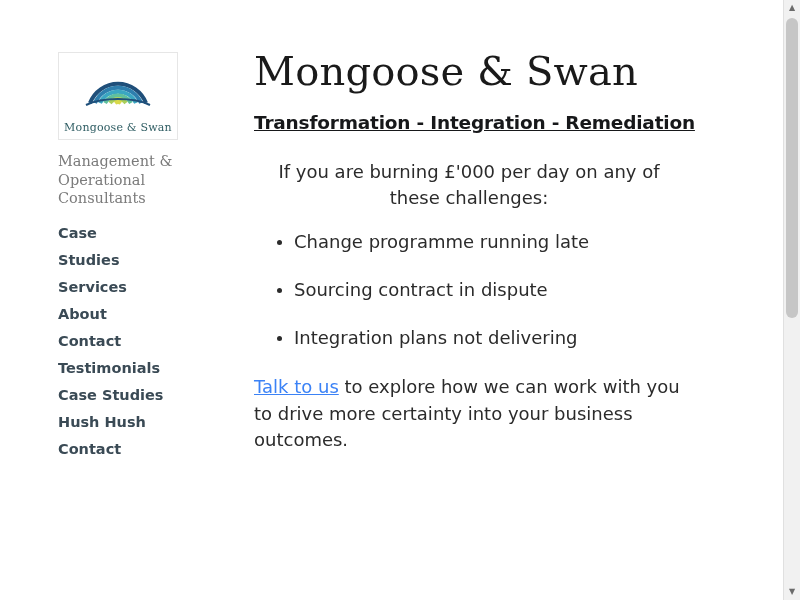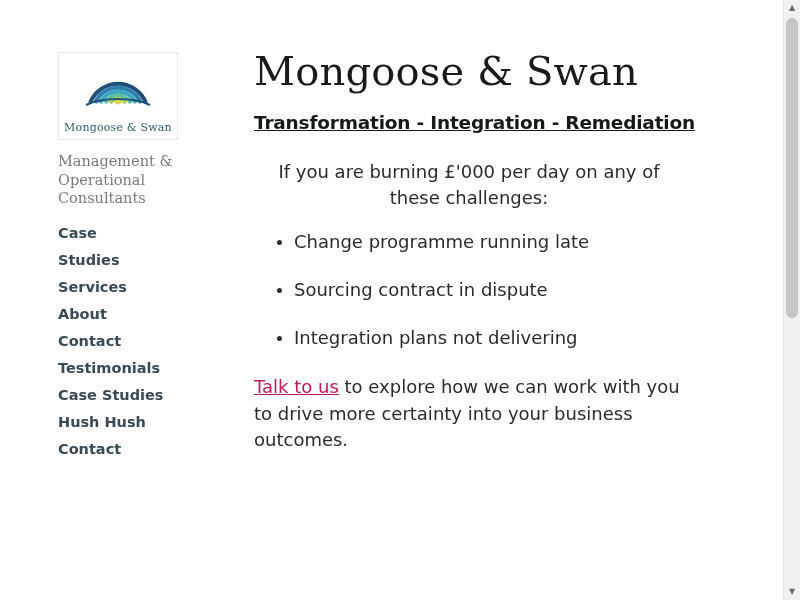--- a/index.html
+++ b/index.html
@@ -175,21 +175,21 @@
 
   .closing {
     margin-top: 10px;
     font-family: "DejaVu Sans", sans-serif;
     font-size: 18px;
     color: #2b2b2b;
     line-height: 1.46;
     max-width: 445px;
   }
   .closing a {
-    color: #be185d;
+    color: #3b82f6;
   }
 </style>
 </head>
 <body>
 
 <div class="page">
 
   <div class="content">
 
     <div class="sidebar">

